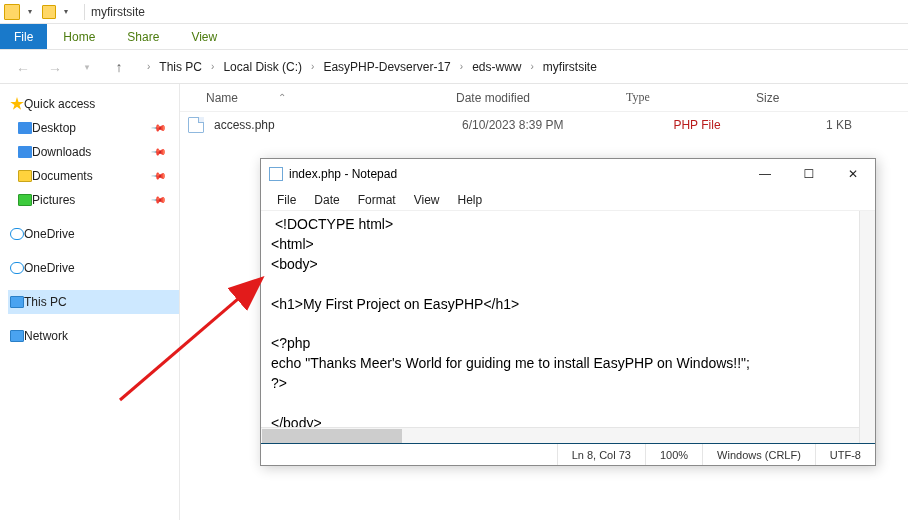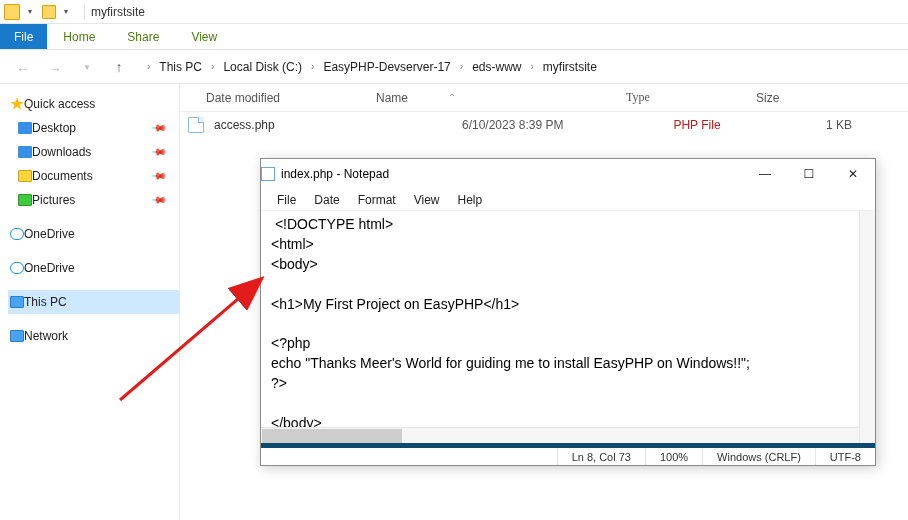--- a/index.html
+++ b/index.html
@@ -55,32 +55,32 @@
 .row .fic { width: 16px; height: 16px; background: #fff; border: 1px solid #8fb8de; margin-right: 10px; border-radius:1px; position:relative;}
 .row .fic::after{content:"";position:absolute;right:-1px;top:-1px;width:5px;height:5px;background:#e8f0fa;border-left:1px solid #8fb8de;border-bottom:1px solid #8fb8de;}
 .row .cell { font-size: 12px; color: #333; }
 .row .cell.name { width: 248px; }
 .row .cell.date { width: 170px; color: #555; }
 .row .cell.type { width: 130px; color: #b91c1c; text-align: center; }
 .row .cell.size { width: 90px; color: #555; text-align: right; }
 
 
 .notepad { position: absolute; left: 260px; top: 158px; width: 616px; height: 308px; background: #fff; border: 1px solid #8a8a8a; box-shadow: 2px 2px 12px rgba(0,0,0,.2); display: flex; flex-direction: column; }
-.np-title { height: 30px; display: flex; align-items: center; padding-left: 0; background: #fff; }
+.np-title { height: 30px; display: flex; align-items: center; padding-left: 8px; background: #fff; }
 .np-title .np-ic { width: 14px; height: 14px; background: #fff; border: 1px solid #6fa8d8; margin-right: 6px; }
 .np-title .txt { font-size: 12px; color: #000; }
 .np-title .winbtns { margin-left: auto; display: flex; }
 .np-title .wb { width: 44px; height: 30px; display: flex; align-items: center; justify-content: center; font-size: 12px; color: #222; }
 .np-menu { height: 22px; display: flex; align-items: center; gap: 2px; padding-left: 8px; border-bottom: 1px solid #f0f0f0; }
 .np-menu .mi { padding: 2px 8px; font-size: 12px; color: #222; }
 .np-body { flex: 1; padding: 4px 10px; font-family: Consolas, "Courier New", monospace; font-size: 14px; line-height: 1.35; white-space: pre; overflow: hidden; position:relative;}
 .np-body .scroll-v { position:absolute; right:0; top:0; bottom:0; width:16px; background:#f5f5f5; border-left:1px solid #e5e5e5;}
 .np-body .scroll-h { position:absolute; left:0; right:16px; bottom:0; height:16px; background:#f5f5f5; border-top:1px solid #e5e5e5; display:flex;}
 .np-body .scroll-h .thumb{width:140px;height:14px;background:#cdcdcd;margin:1px 0 0 1px;}
-.np-status { height: 22px; border-top: 5px solid #0c4a6e; display: flex; align-items: center; font-size: 11px; color: #333; }
+.np-status { height: 22px; border-top: 1px solid #0c4a6e; display: flex; align-items: center; font-size: 11px; color: #333; }
 .np-status .cell { padding: 0 14px; border-left: 1px solid #e5e5e5; height: 100%; display: flex; align-items: center; }
 .np-status .spacer { flex: 1; }
 
 
 .arrow-svg { position: absolute; left: 110px; top: 270px; pointer-events: none; }
 </style>
 </head>
 <body>
 
 <div class="titlebar">
@@ -162,25 +162,25 @@
       </div>
     <div class="gap"></div>
     <div class="item header">
         <span class="sq monitor"></span>
         <span>Network</span>
       </div>
   </div>
 
   <div class="content">
     <div class="cols">
-      <div class="col date">Date modified</div>
       <div class="col name">
           <span>Name</span>
           <span class="sort-ic">⌃</span>
         </div>
+      <div class="col date">Date modified</div>
       <div class="col type">Type</div>
       <div class="col size">Size</div>
     </div>
     <div class="row">
       <span class="fic"></span>
       <span class="cell name">access.php</span>
       <span class="cell date">6/10/2023 8:39 PM</span>
       <span class="cell type">PHP File</span>
       <span class="cell size">1 KB</span>
     </div>

